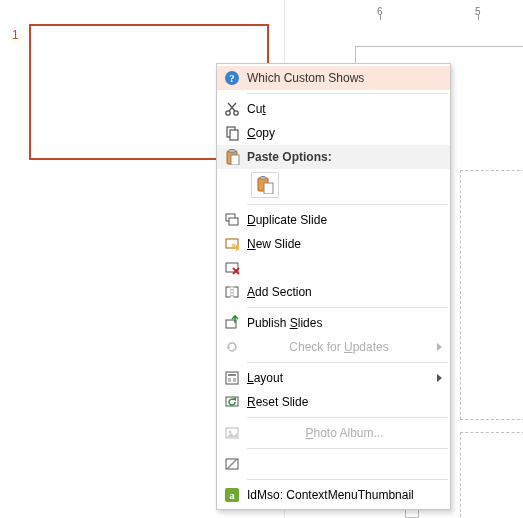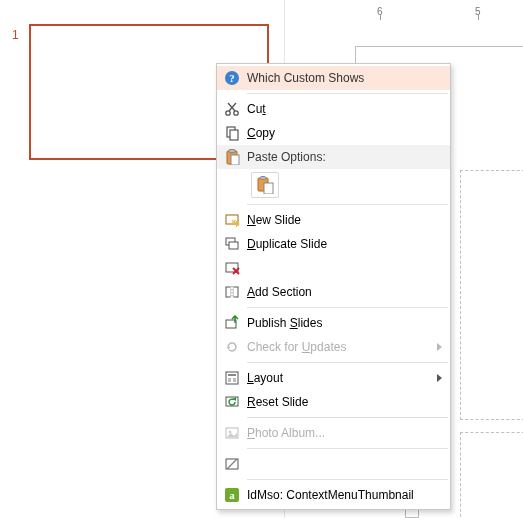--- a/index.html
+++ b/index.html
@@ -100,30 +100,30 @@
   }
   .mi {
     display: flex;
     align-items: center;
     height: 24px;
     padding: 0 8px 0 0;
     position: relative;
     color: #000000;
   }
   .mi.header {
-    font-weight: 400;
+    font-weight: 700;
     background: #f2f2f2;
     color:#3a3a3a;
     justify-content:flex-end;
   }
   .mi.highlight {
     background: #fde6dc;
     color: #333;
   }
-  .mi.disabled { color: #b0b0b0; }
+  .mi.disabled { color: #b0b0b0; text-align: center; }
   .iconcell {
     width: 30px;
     display: flex;
     align-items: center;
     justify-content: center;
     flex-shrink: 0;
   }
   .iconcell svg { width:16px; height:16px; display:block; }
   .label { flex: 1; white-space: nowrap; }
   .label u { text-decoration: underline; }
@@ -239,43 +239,43 @@
           <path d="M9 17 L9 8 L15 8" fill="none" stroke="#888" stroke-width="0"></path>
         </svg>
     </div>
   </div>
 
   <div class="sep"></div>
 
   <div class="mi">
     <span class="iconcell">
       <svg viewBox="0 0 16 16">
+          <rect x="2" y="2" width="9" height="7" fill="none" stroke="#555"></rect>
+          <rect x="5" y="6" width="9" height="7" fill="#fff" stroke="#555"></rect>
+        </svg>
+    </span>
+    <span class="label"><u>D</u>uplicate Slide</span>
+  </div>
+
+  <div class="mi">
+    <span class="iconcell">
+      <svg viewBox="0 0 16 16">
           <rect x="2" y="3" width="12" height="9" fill="none" stroke="#b0802f" stroke-width="1.2"></rect>
           <path d="M10 10 l4 4 M14 10 l-4 4" stroke="#e6c45a" stroke-width="1.5" transform="translate(-1,-1) scale(0.9)"></path>
           <path d="M11 11 l3 0 l0 3" fill="none" stroke="#e6b844" stroke-width="1.5"></path>
           <circle cx="13" cy="13" r="0"></circle>
           <path d="M12.5 9 l0 6 M9.5 12 l6 0" stroke="#e6b844" stroke-width="1" transform="translate(0,0)"></path>
         </svg>
     </span>
     <span class="label"><u>N</u>ew Slide</span>
   </div>
 
   <div class="mi">
     <span class="iconcell">
       <svg viewBox="0 0 16 16">
-          <rect x="2" y="2" width="9" height="7" fill="none" stroke="#555"></rect>
-          <rect x="5" y="6" width="9" height="7" fill="#fff" stroke="#555"></rect>
-        </svg>
-    </span>
-    <span class="label"><u>D</u>uplicate Slide</span>
-  </div>
-
-  <div class="mi">
-    <span class="iconcell">
-      <svg viewBox="0 0 16 16">
           <rect x="2" y="3" width="12" height="9" fill="none" stroke="#555"></rect>
           <line x1="9" y1="8" x2="15" y2="14" stroke="#c23" stroke-width="2"></line>
           <line x1="15" y1="8" x2="9" y2="14" stroke="#c23" stroke-width="2"></line>
         </svg>
     </span>
   </div>
 
   <div class="mi">
     <span class="iconcell">
       <svg viewBox="0 0 16 16">

